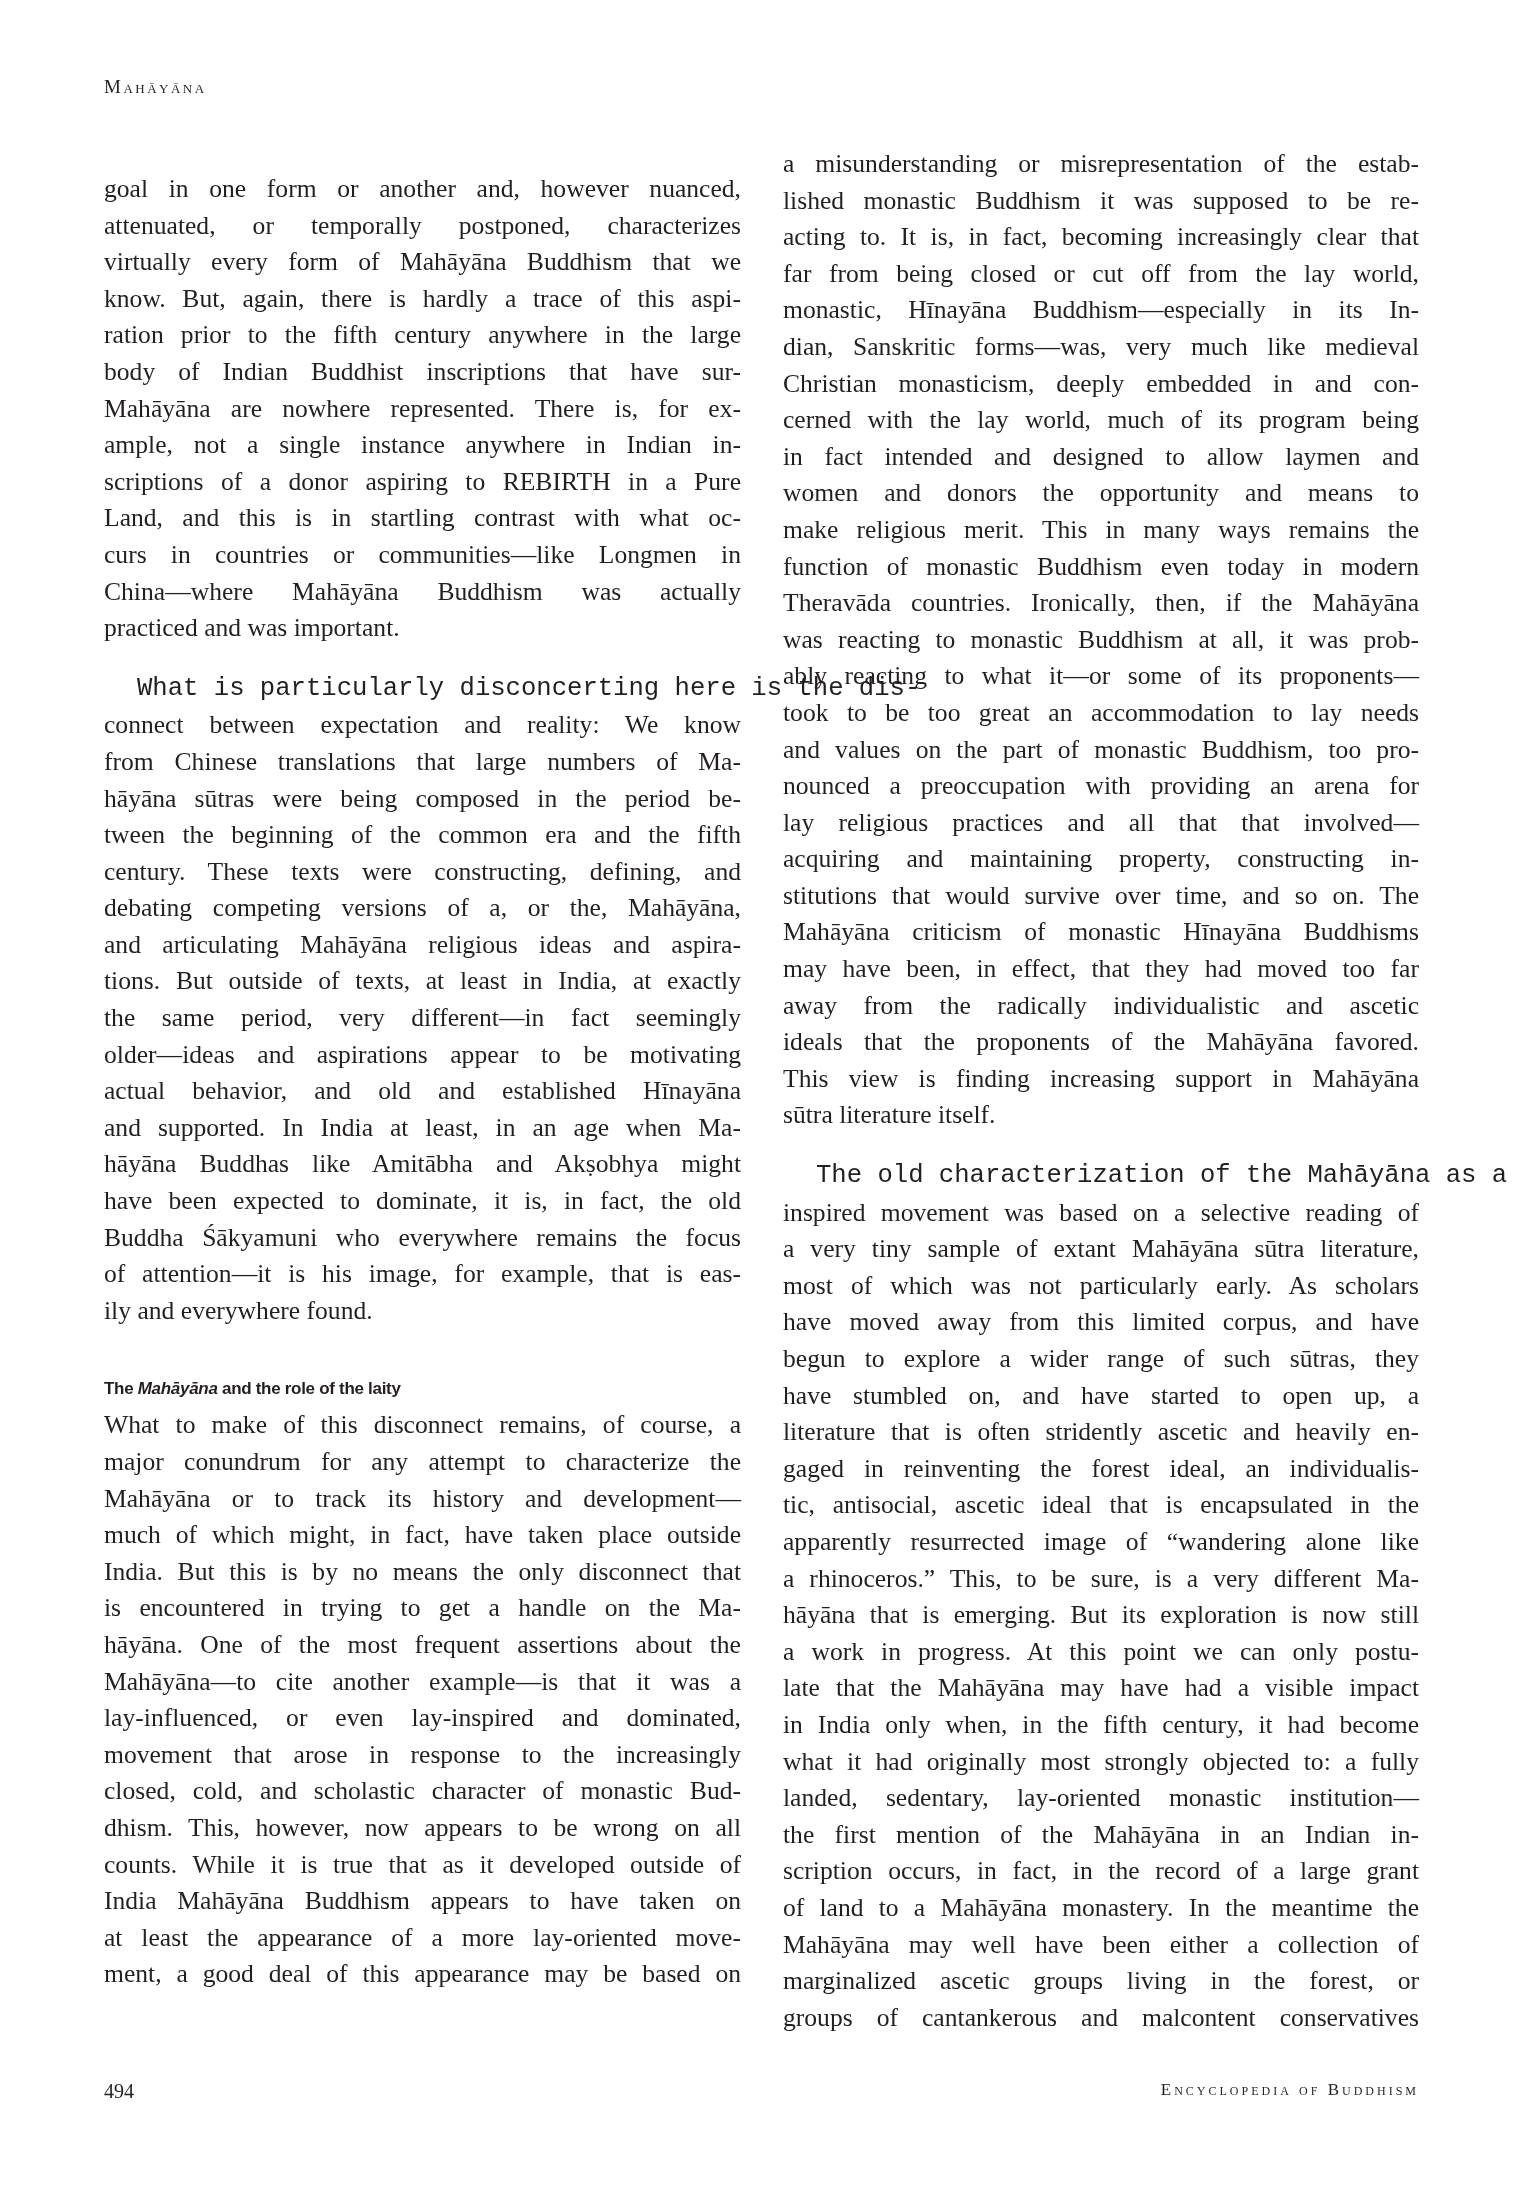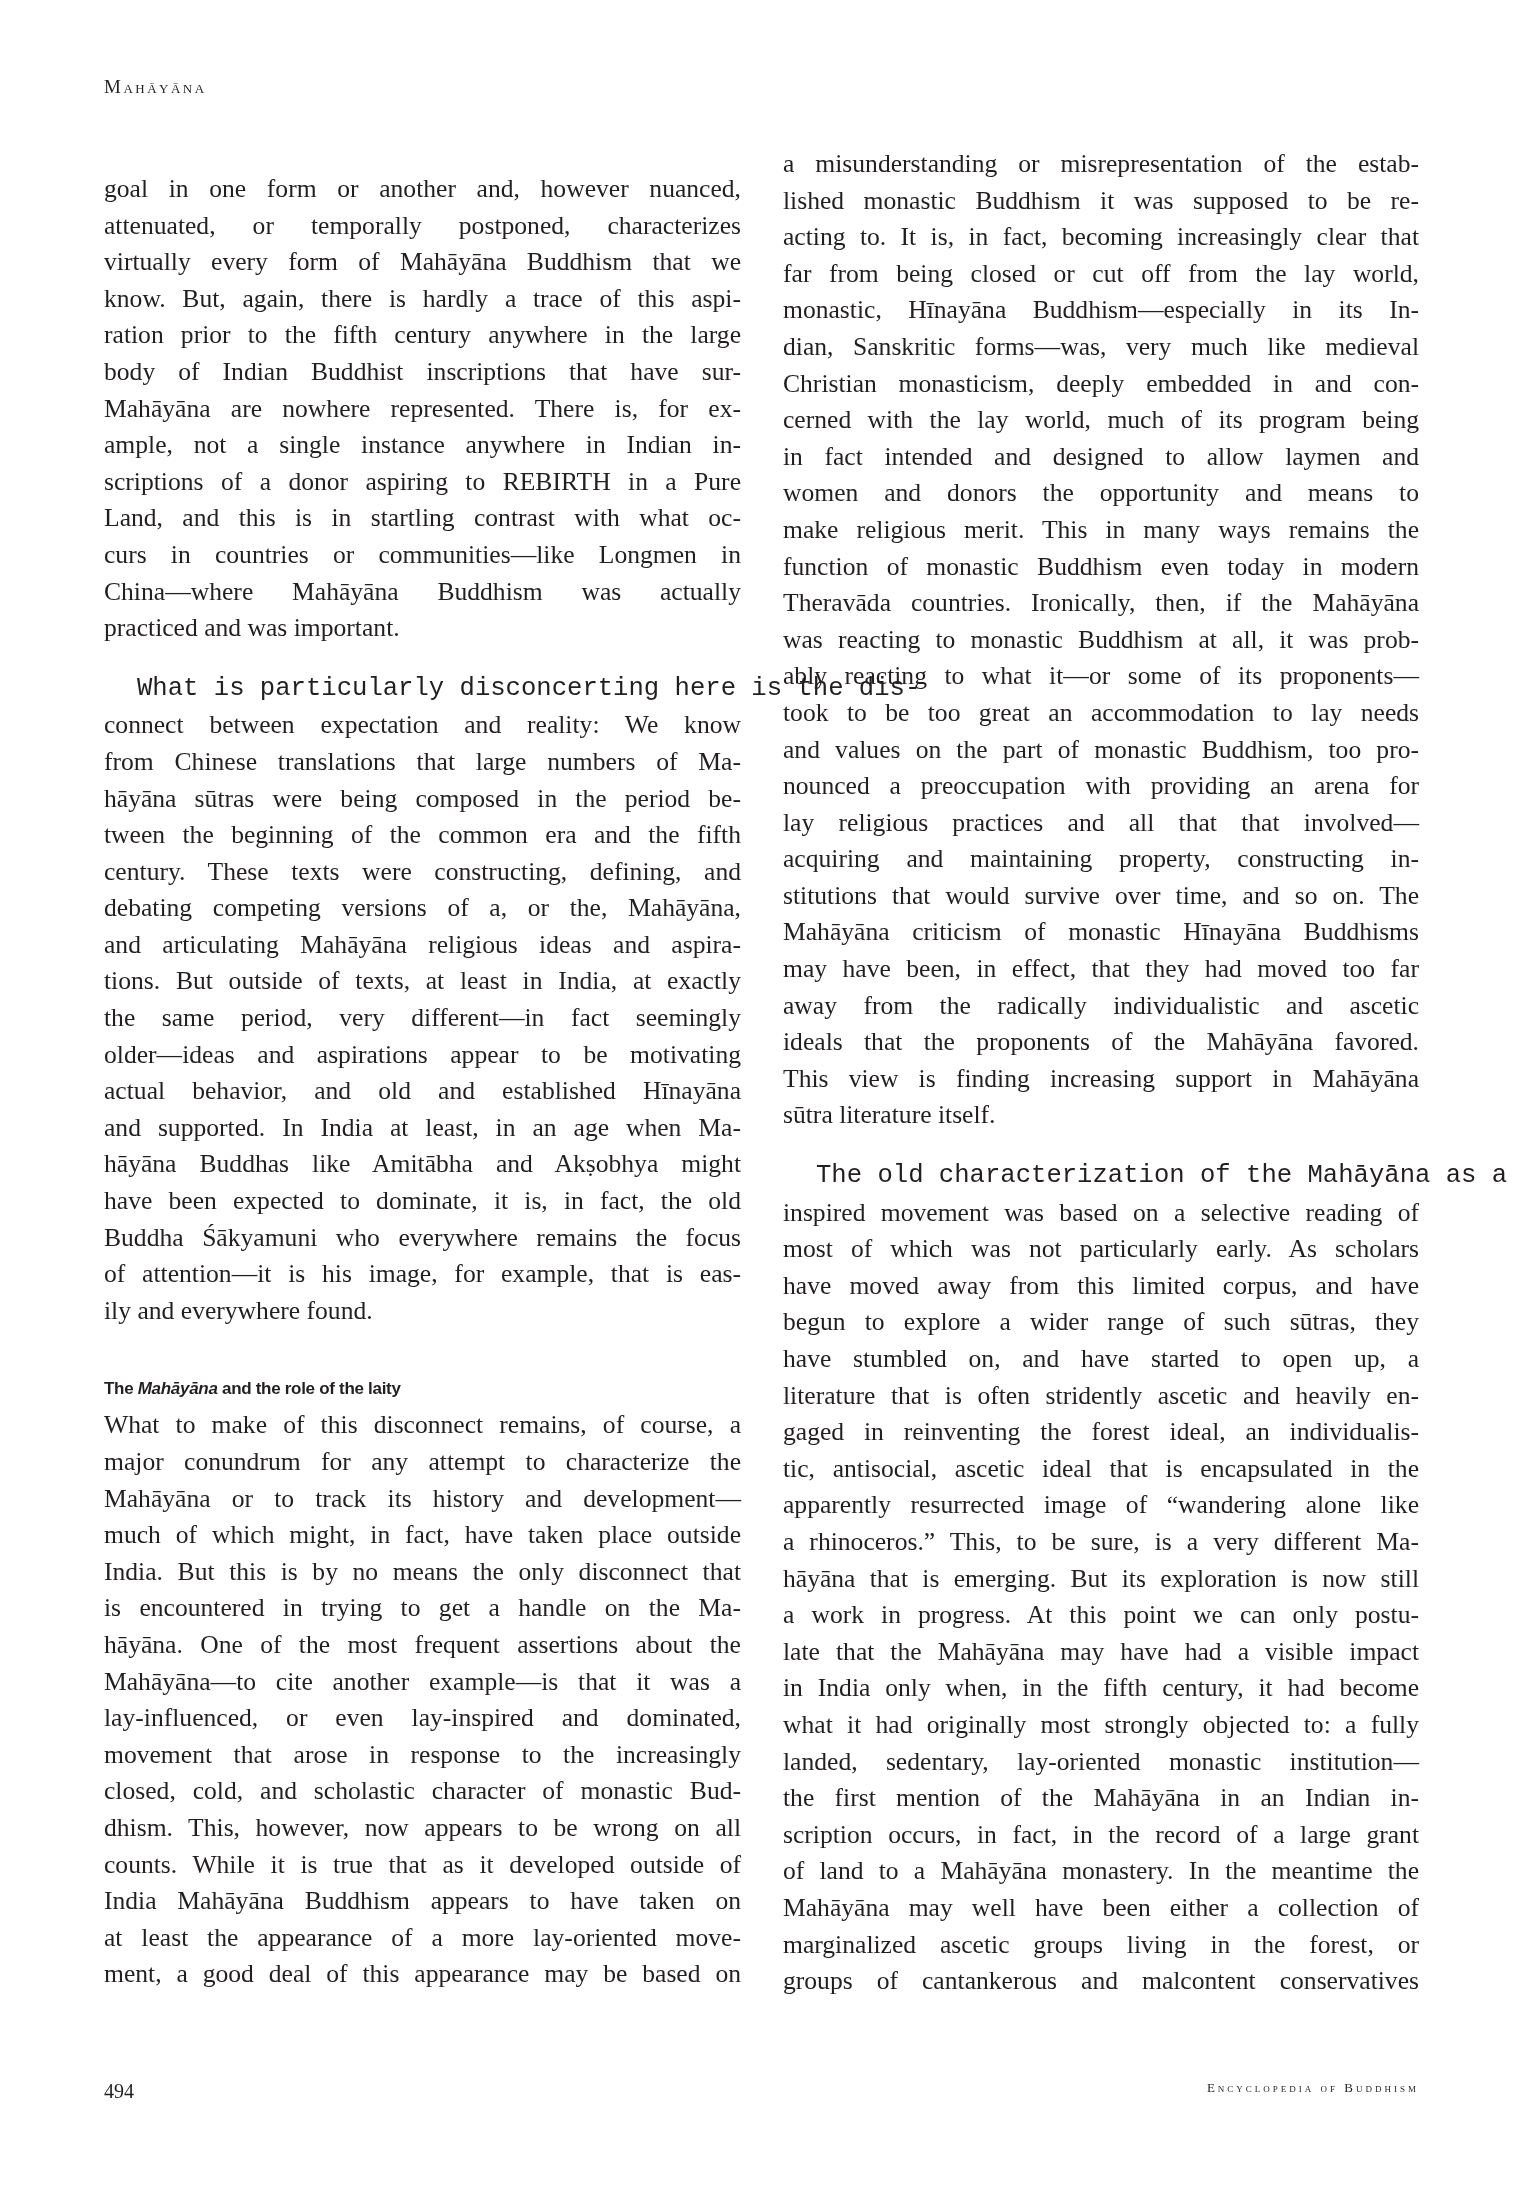--- a/index.html
+++ b/index.html
@@ -13,21 +13,21 @@
   .line { display: block; font-size: 25.6px; line-height: 36.6px; height: 36.6px;
           white-space: nowrap; text-align: justify; text-align-last: justify; }
   .line.last { text-align-last: left; }
   .line.indent { padding-left: 33px; font-family: Liberation Mono, monospace; }
   .para-gap { height: 24px; }
   .heading-gap { height: 42px; }
   .section-heading { font-family: Liberation Sans, sans-serif; font-weight: bold;
                      font-size: 17px; line-height: 36px; height: 36px; letter-spacing: -0.3px; }
   .section-heading em { font-style: italic; }
   .footer-page { position: absolute; left: 104px; top: 2080px; font-size: 20px; }
-  .footer-title { position: absolute; right: 103px; top: 2080px; font-size: 13px;
+  .footer-title { position: absolute; right: 103px; top: 2080px; font-size: 17px;
                   letter-spacing: 3px; font-variant: small-caps; }
 </style>
 </head>
 <body>
 
 <div class="running-head">Mahāyāna</div>
 
 <div class="col col-left">
   <div>
       <span class="line">goal in one form or another and, however nuanced,</span>
@@ -116,20 +116,21 @@
       <span class="line">may have been, in effect, that they had moved too far</span>
       <span class="line">away from the radically individualistic and ascetic</span>
       <span class="line">ideals that the proponents of the Mahāyāna favored.</span>
       <span class="line">This view is finding increasing support in Mahāyāna</span>
       <span class="line last">sūtra literature itself.</span>
     </div>
   <div class="para-gap"></div>
   <div>
       <span class="line indent">The old characterization of the Mahāyāna as a lay-</span>
       <span class="line">inspired movement was based on a selective reading of</span>
+      <span class="line">a very tiny sample of extant Mahāyāna sūtra literature,</span>
       <span class="line">most of which was not particularly early. As scholars</span>
       <span class="line">have moved away from this limited corpus, and have</span>
       <span class="line">begun to explore a wider range of such sūtras, they</span>
       <span class="line">have stumbled on, and have started to open up, a</span>
       <span class="line">literature that is often stridently ascetic and heavily en-</span>
       <span class="line">gaged in reinventing the forest ideal, an individualis-</span>
       <span class="line">tic, antisocial, ascetic ideal that is encapsulated in the</span>
       <span class="line">apparently resurrected image of “wandering alone like</span>
       <span class="line">a rhinoceros.” This, to be sure, is a very different Ma-</span>
       <span class="line">hāyāna that is emerging. But its exploration is now still</span>

